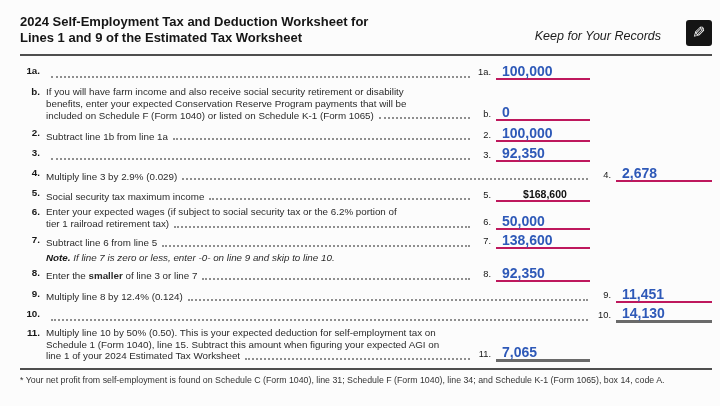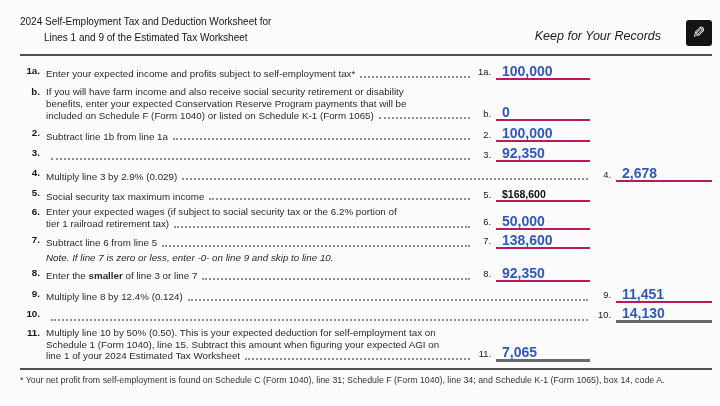--- a/index.html
+++ b/index.html
@@ -3,44 +3,44 @@
 <meta charset="utf-8">
 <style>
   html,body{margin:0;padding:0;}
   body{
     width:720px;height:406px;overflow:hidden;background:#fcfcfc;
     font-family:"Liberation Sans", sans-serif;color:#2b2b2b;
   }
   .sheet{padding:14px 8px 0 20px;box-sizing:border-box;width:720px;}
   
   .header{display:flex;justify-content:space-between;align-items:flex-end;}
-  .title{font-weight:normal;font-size:10px;line-height:16px;color:#151515;text-align:center;}
+  .title{font-weight:bold;font-size:13px;line-height:16px;color:#151515;}
   .keep{display:flex;align-items:flex-end;gap:25px;}
   .keep-text{font-style:italic;font-size:12.5px;color:#1c1c1c;padding-bottom:3px;white-space:nowrap;}
   .pencil{width:26px;height:26px;background:#141414;border-radius:3px;display:flex;align-items:center;justify-content:center;}
   .pencil span{color:#ffffff;font-size:16px;transform:scaleX(-1);line-height:1;}
   .rule{border-top:2px solid #4e4e4e;margin:8px 0 9px 0;height:0;}
   .rule.bottom{margin:6px 0 5px 0;}
   
   .row{display:flex;align-items:flex-end;font-size:9.8px;line-height:11.8px;}
   .num{flex:0 0 26px;box-sizing:border-box;text-align:right;padding-right:6px;font-weight:bold;align-self:flex-start;color:#161616;}
   .desc{flex:1 1 auto;min-width:0;}
   .dline{display:flex;align-items:flex-end;}
   .dline .t{white-space:nowrap;}
   .dots{flex:1 1 auto;border-bottom:2px dotted #8f8f8f;margin:0 4px 2px 5px;min-width:10px;height:0;}
   .flabel{flex:0 0 22px;box-sizing:border-box;text-align:right;padding-right:5px;font-size:9.3px;padding-bottom:1px;color:#161616;}
   .flabel.outer{flex-basis:24px;}
   .field{flex:0 0 94px;box-sizing:border-box;border-bottom:2px solid #be185d;padding:0 2px 0 6px;height:15px;display:flex;align-items:flex-end;}
   .field.outer{flex-basis:96px;}
   .field.thick{border-bottom:3px solid #6a6a6a;}
   .field .v{font-weight:bold;font-size:14px;line-height:14px;color:#2e59b8;white-space:nowrap;}
-  .field.black{justify-content:flex-start;}
+  .field.black{justify-content:center;}
   .field.black .v{color:#101010;font-size:10.5px;line-height:12px;}
   .spacer{flex:0 0 122px;}
-  .nb{font-weight:normal;font-style:italic;color:#161616;}
+  .nb{font-weight:bold;font-style:italic;color:#161616;}
   .ni{font-style:italic;}
   .bold{font-weight:bold;}
   
   .mb6{margin-bottom:6px;} .mb5{margin-bottom:5px;} .mb4{margin-bottom:4px;} .mb3{margin-bottom:3px;}
   .footnote{font-size:8.8px;color:#333;line-height:10px;}
 </style>
 </head>
 <body>
 
 <div class="sheet">
@@ -57,21 +57,20 @@
         </div>
     </div>
   </div>
 
   <div class="rule"></div>
 
   <div class="row mb6">
     <div class="num">1a.</div>
     <div class="desc">
       <div class="dline">
-          <span class="t">Enter your expected income and profits subject to self-employment tax*</span>
           <span class="dots"></span>
         </div>
     </div>
     <div class="flabel">1a.</div>
     <div class="field">
         <span class="v">100,000</span>
       </div>
     <div class="spacer"></div>
   </div>
 

